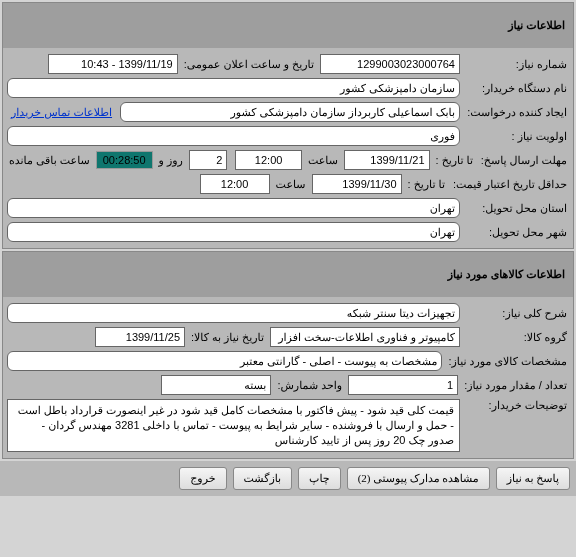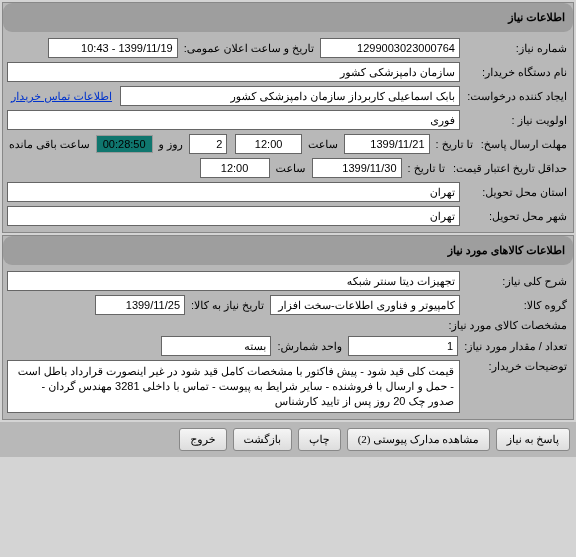--- a/index.html
+++ b/index.html
@@ -13,24 +13,23 @@
   overflow: hidden;
 }
 .panel {
   background: #b8b8b8;
   border: 1px solid #888;
   margin: 2px;
 }
 .panel-header {
   background: #9e9e9e;
   color: #000;
-  padding: 8px 8px;
+  padding: 16px 8px;
   font-weight: bold;
   font-size: 11px;
-  border-radius: 9px;
 }
 .panel-body {
   padding: 4px;
 }
 .row {
   display: flex;
   align-items: center;
   padding: 2px 0;
   gap: 4px;
 }
@@ -41,21 +40,21 @@
   padding: 0 2px;
 }
 .field {
   background: #fff;
   border: 1px solid #666;
   padding: 2px 4px;
   font-size: 11px;
   min-height: 18px;
   line-height: 14px;
 }
-.field-long { flex: 1; min-width: 50px; }
+.field-long { flex: 1; min-width: 50px; border-radius: 6px; }
 .field-sm { width: 70px; text-align: center; }
 .field-xs { width: 40px; }
 .link-blue {
   color: #0033cc;
   text-decoration: underline;
   cursor: pointer;
   font-size: 11px;
   padding: 0 4px;
 }
 .time-yellow {
@@ -167,20 +166,21 @@
 
     <div class="row">
       <span class="label flex-label">گروه کالا:</span>
       <span class="field" style="width:190px">کامپیوتر و فناوری اطلاعات-سخت افزار</span>
       <span class="label">تاریخ نیاز به کالا:</span>
       <span class="field" style="width:90px">1399/11/25</span>
     </div>
 
     <div class="row">
       <span class="label flex-label">مشخصات کالای مورد نیاز:</span>
+      <span class="field field-long">مشخصات به پیوست -  اصلی - گارانتی معتبر</span>
     </div>
 
     <div class="row">
       <span class="label flex-label">تعداد / مقدار مورد نیاز:</span>
       <span class="field" style="width:110px">1</span>
       <span class="label">واحد شمارش:</span>
       <span class="field" style="width:110px">بسته</span>
     </div>
 
     <div class="row" style="align-items:flex-start">

